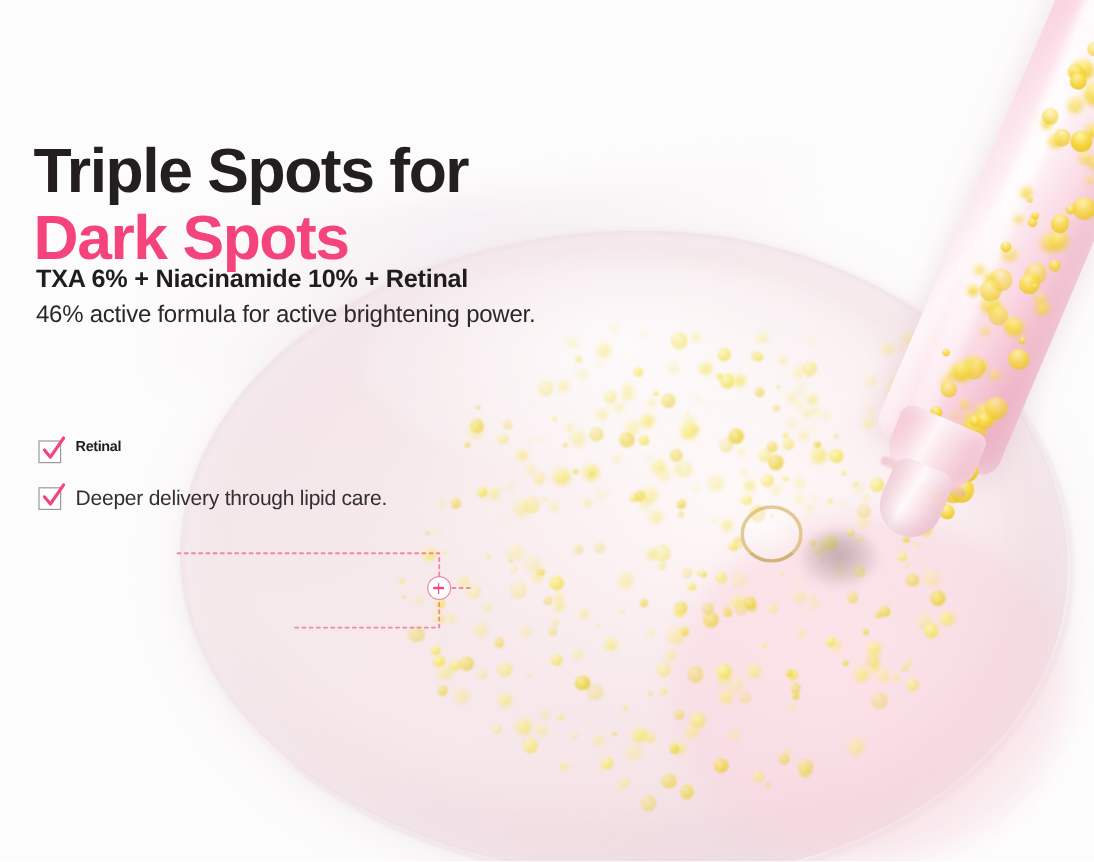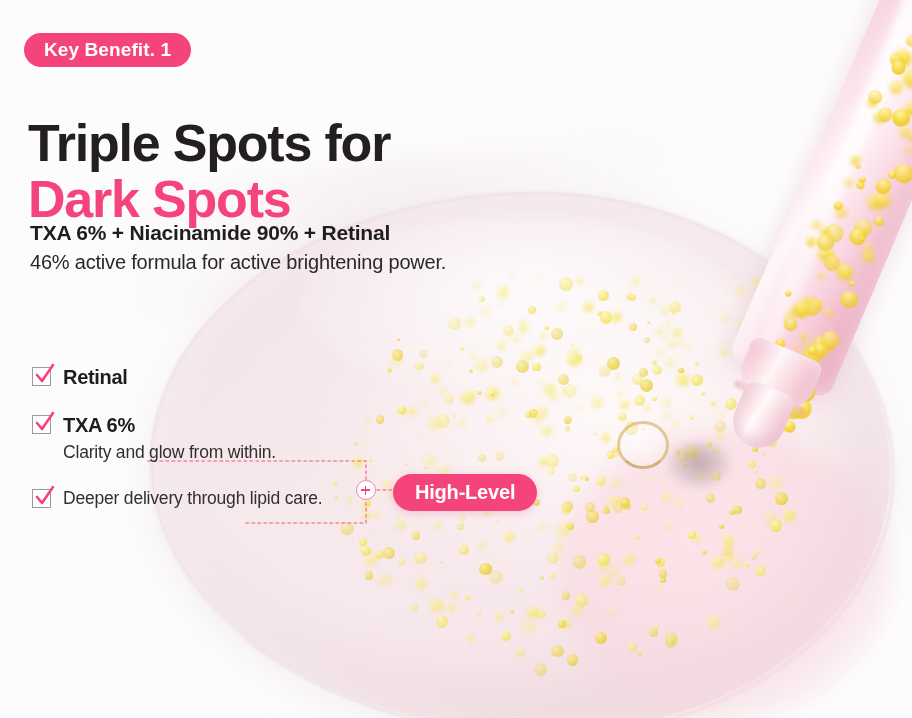--- a/index.html
+++ b/index.html
@@ -242,21 +242,21 @@
     top: 1px;
     width: 19px;
     height: 19px;
     border: 1.6px solid #9a9a9a;
     background: #ffffff;
     box-sizing: border-box;
   }
   .checkbox svg { position: absolute; left: 1px; top: -5px; }
   .check-title {
     margin-left: 31px;
-    font-size: 20px;
+    font-size: 12px;
     font-weight: 700;
     color: #1f1d1e;
     letter-spacing: -0.3px;
     line-height: 1.1;
     display: block;
   }
   .check-desc {
     margin-left: 31px;
     margin-top: 6px;
     font-size: 17.5px;
@@ -826,58 +826,47 @@
       <div class="dropper-tip"></div>
     </div>
   </div>
 
   <svg class="connector" width="912" height="718">
     <path d="M 148 461 L 366 461 L 366 481" fill="none" stroke="#f2879f" stroke-width="1.6" stroke-dasharray="2.5 3.5" stroke-linecap="round"></path>
     <path d="M 246 523 L 366 523 L 366 501" fill="none" stroke="#f2879f" stroke-width="1.6" stroke-dasharray="2.5 3.5" stroke-linecap="round"></path>
     <path d="M 377 490 L 392 490" fill="none" stroke="#f2879f" stroke-width="1.6" stroke-dasharray="2.5 3.5" stroke-linecap="round"></path>
   </svg>
 
-  <div class="badge">Key Benefit. 1</div>
 
   <h1 class="headline">
     <span>Triple Spots for</span>
     <span class="pink">Dark Spots</span>
   </h1>
 
-  <div class="sub-bold">TXA 6%  + Niacinamide 90% + Retinal</div>
+  <div class="sub-bold">TXA 6%  + Niacinamide 10% + Retinal</div>
   <div class="sub-reg">46% active formula for active brightening power.</div>
 
   <div class="checklist">
 
     <div class="check-row">
       <span class="checkbox">
         <svg width="22" height="24" viewBox="0 0 22 24" aria-hidden="true">
           <path d="M3 12 L8 18 L19 2" fill="none" stroke="#f5437c" stroke-width="2.6" stroke-linecap="round" stroke-linejoin="round"></path>
         </svg>
       </span>
       <span class="check-title">Retinal</span>
     </div>
 
-    <div class="check-row">
-      <span class="checkbox">
-        <svg width="22" height="24" viewBox="0 0 22 24" aria-hidden="true">
-          <path d="M3 12 L8 18 L19 2" fill="none" stroke="#f5437c" stroke-width="2.6" stroke-linecap="round" stroke-linejoin="round"></path>
-        </svg>
-      </span>
-      <span class="check-title">TXA 6%</span>
-      <span class="check-desc">Clarity and glow from within.</span>
-    </div>
 
     <div class="check-row">
       <span class="checkbox">
         <svg width="22" height="24" viewBox="0 0 22 24" aria-hidden="true">
           <path d="M3 12 L8 18 L19 2" fill="none" stroke="#f5437c" stroke-width="2.6" stroke-linecap="round" stroke-linejoin="round"></path>
         </svg>
       </span>
       <span class="check-desc">Deeper delivery through lipid care.</span>
     </div>
 
   </div>
 
   <div class="plus-node"></div>
-  <div class="pill">High-Level</div>
 
 </div>
 
 </body></html>

